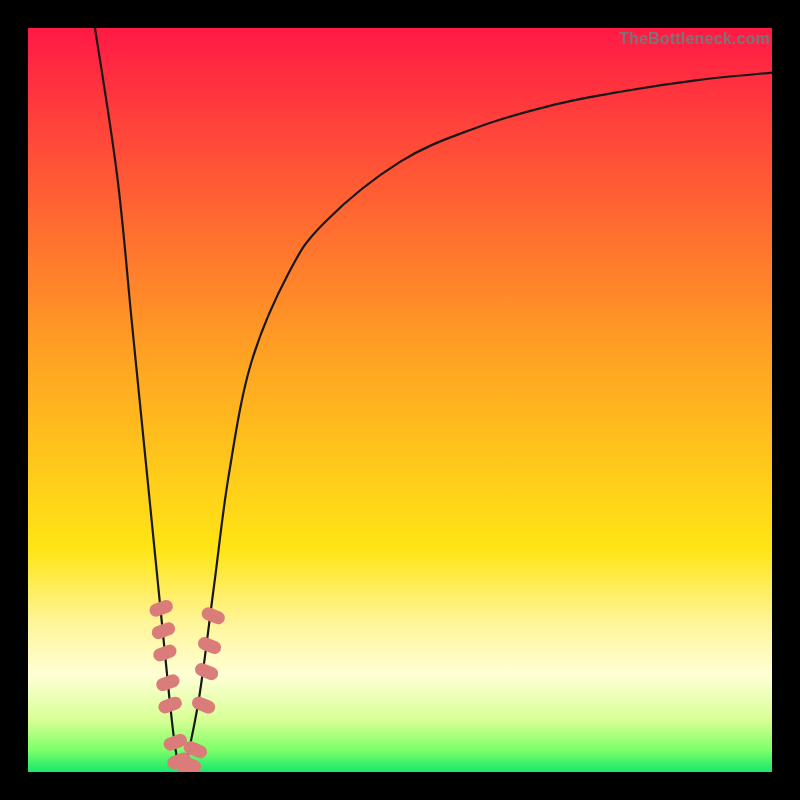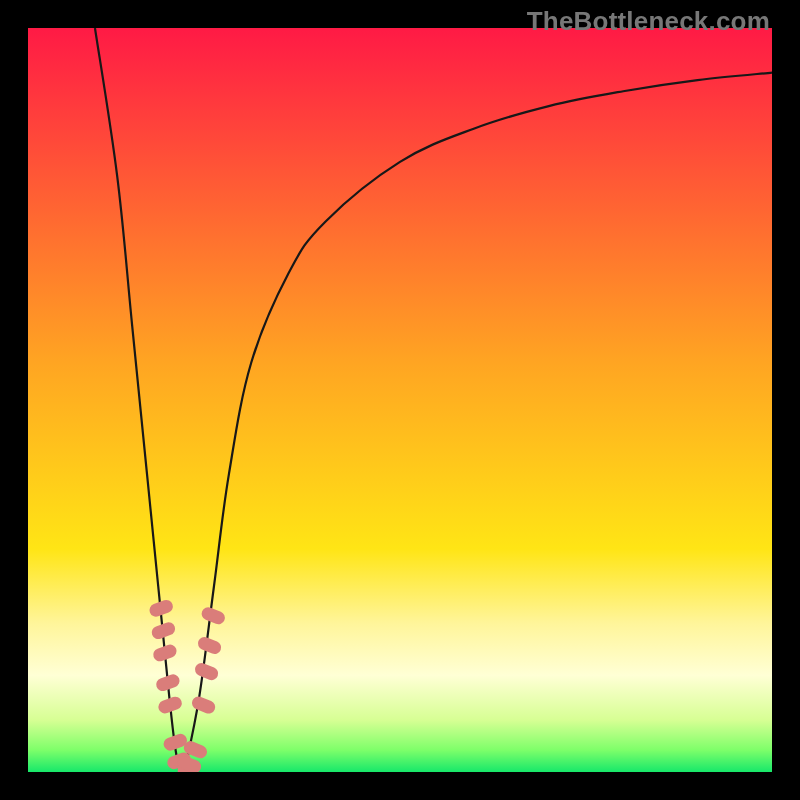--- a/index.html
+++ b/index.html
@@ -24,22 +24,23 @@
     overflow: hidden;
   }
   .gradient-bg {
     position: absolute;
     inset: 0;
   }
   .watermark {
     position: absolute;
     color: #777;
     font-weight: bold;
-    font-size: 26px;
+    font-size: 16px;
     letter-spacing: 0.2px;
+    margin-top: 24px;
   }
   svg.curve-layer {
     position: absolute;
     inset: 0;
     width: 100%;
     height: 100%;
     overflow: visible;
   }
 </style>
 </head>

